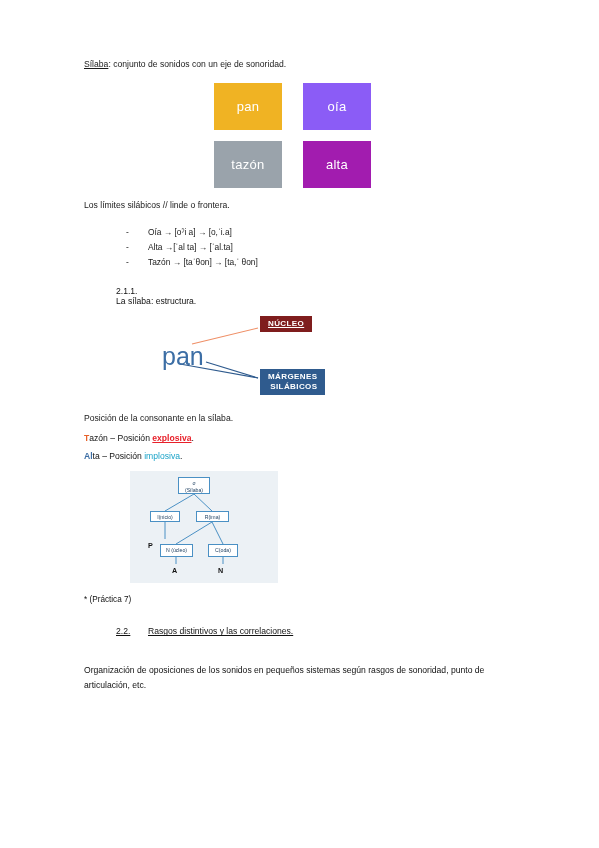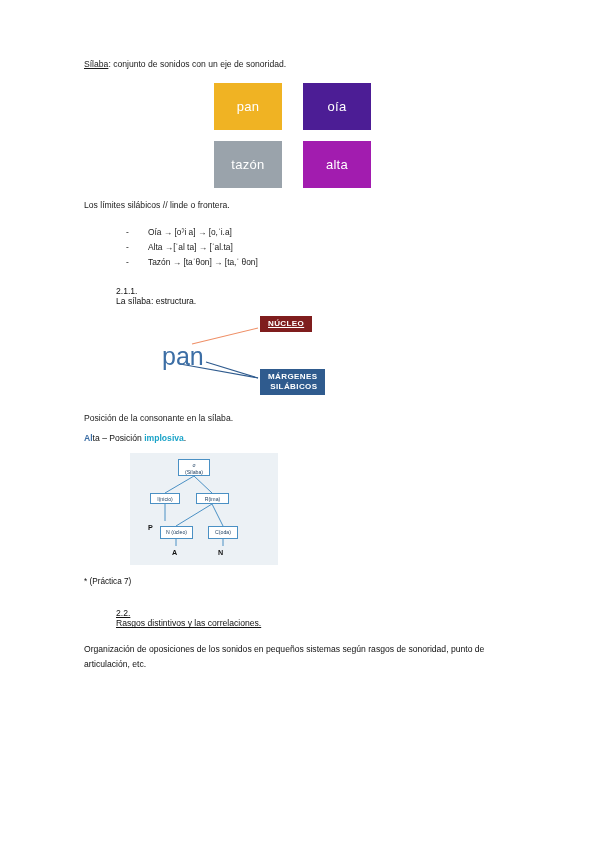--- a/index.html
+++ b/index.html
@@ -34,21 +34,21 @@
   }
   .wordrow { display: flex; gap: 21px; margin-bottom: 11px; }
   .wordbox {
     width: 68px; height: 47px;
     display: flex; align-items: center; justify-content: center;
     color: #ffffff;
     font-size: 13px;
     letter-spacing: .3px;
   }
   .wb-pan   { background: #f0b323; }
-  .wb-oia   { background: #4c1d95; }
+  .wb-oia   { background: #8b5cf6; }
   .wb-tazon { background: #9aa3ab; }
   .wb-alta  { background: #a21caf; }
 
   
   .bullets { margin-top: 12px; margin-left: 42px; }
   .bullet {
     font-size: 8.4px;
     line-height: 1.8;
     color: #1a1a1a;
     display: flex;
@@ -90,21 +90,21 @@
   }
   .d1-nucleo { background: #7f1d1d; left: 130px; top: 2px; text-decoration: underline; }
   .d1-marg   { background: #2f5b8e; left: 130px; top: 55px; text-align: right; }
   .d1svg { position: absolute; left:0; top:0; }
 
   
   .cs { font-size: 8.6px; margin-top: 8px; }
   .cs .orange { color: #e8622a; font-weight: bold; }
   .cs .red { color: #e8202a; font-weight: bold; text-decoration: underline; }
   .cs .blue { color: #3c6ea5; font-weight: bold; }
-  .cs .cyan { color: #1aa3c8; font-weight: bold; }
+  .cs .cyan { color: #1aa3c8; font-weight: normal; }
 
   
   .diagram2 {
     position: relative;
     margin-top: 10px;
     margin-left: 46px;
     width: 148px; height: 112px;
     background: #ecf1f5;
   }
   .node {
@@ -133,24 +133,23 @@
   .l-a { left: 42px; top: 95px; }
   .l-n { left: 88px; top: 95px; }
   .d2svg { position:absolute; left:0; top:0; }
 
   .note { font-size: 8.2px; margin-top: 12px; }
   .sec22 {
     font-size: 8.6px;
     margin-top: 22px;
     margin-left: 32px;
     display: flex;
-    flex-direction: column;
   }
   .sec22 .num { width: 32px; flex: none; }
-  .para { font-size: 8.6px; margin-top: 14px; line-height: 1.7; }
+  .para { font-size: 8.6px; margin-top: 27px; line-height: 1.7; }
 </style>
 </head>
 <body>
 
 <div class="page">
 
   <div class="line">
     <span class="u">Sílaba</span><span>: conjunto de sonidos con un eje de sonoridad.</span>
   </div>
 
@@ -193,20 +192,23 @@
       <line x1="50" y1="50" x2="128" y2="64" stroke="#2f5b8e" stroke-width="1.1"></line>
       <line x1="76" y1="48" x2="128" y2="64" stroke="#2f5b8e" stroke-width="1.1"></line>
     </svg>
     <div class="d1-pan">pan</div>
     <div class="tag d1-nucleo">NÚCLEO</div>
     <div class="tag d1-marg">MÁRGENES<br>SILÁBICOS</div>
   </div>
 
   <div class="line" style="margin-top:6px;">Posición de la consonante en la sílaba.</div>
 
+  <div class="cs">
+    <span class="orange">T</span><span>azón – Posición </span><span class="red">explosiva</span><span>.</span>
+  </div>
   <div class="cs">
     <span class="blue">Al</span><span>ta – Posición </span><span class="cyan">implosiva</span><span>.</span>
   </div>
 
 
   <div class="diagram2">
     <svg class="d2svg" width="148" height="112">
       <line x1="64" y1="23" x2="35" y2="40" stroke="#4a90c4" stroke-width="1"></line>
       <line x1="64" y1="23" x2="82" y2="40" stroke="#4a90c4" stroke-width="1"></line>
       <line x1="82" y1="51" x2="46" y2="73" stroke="#4a90c4" stroke-width="1"></line>

